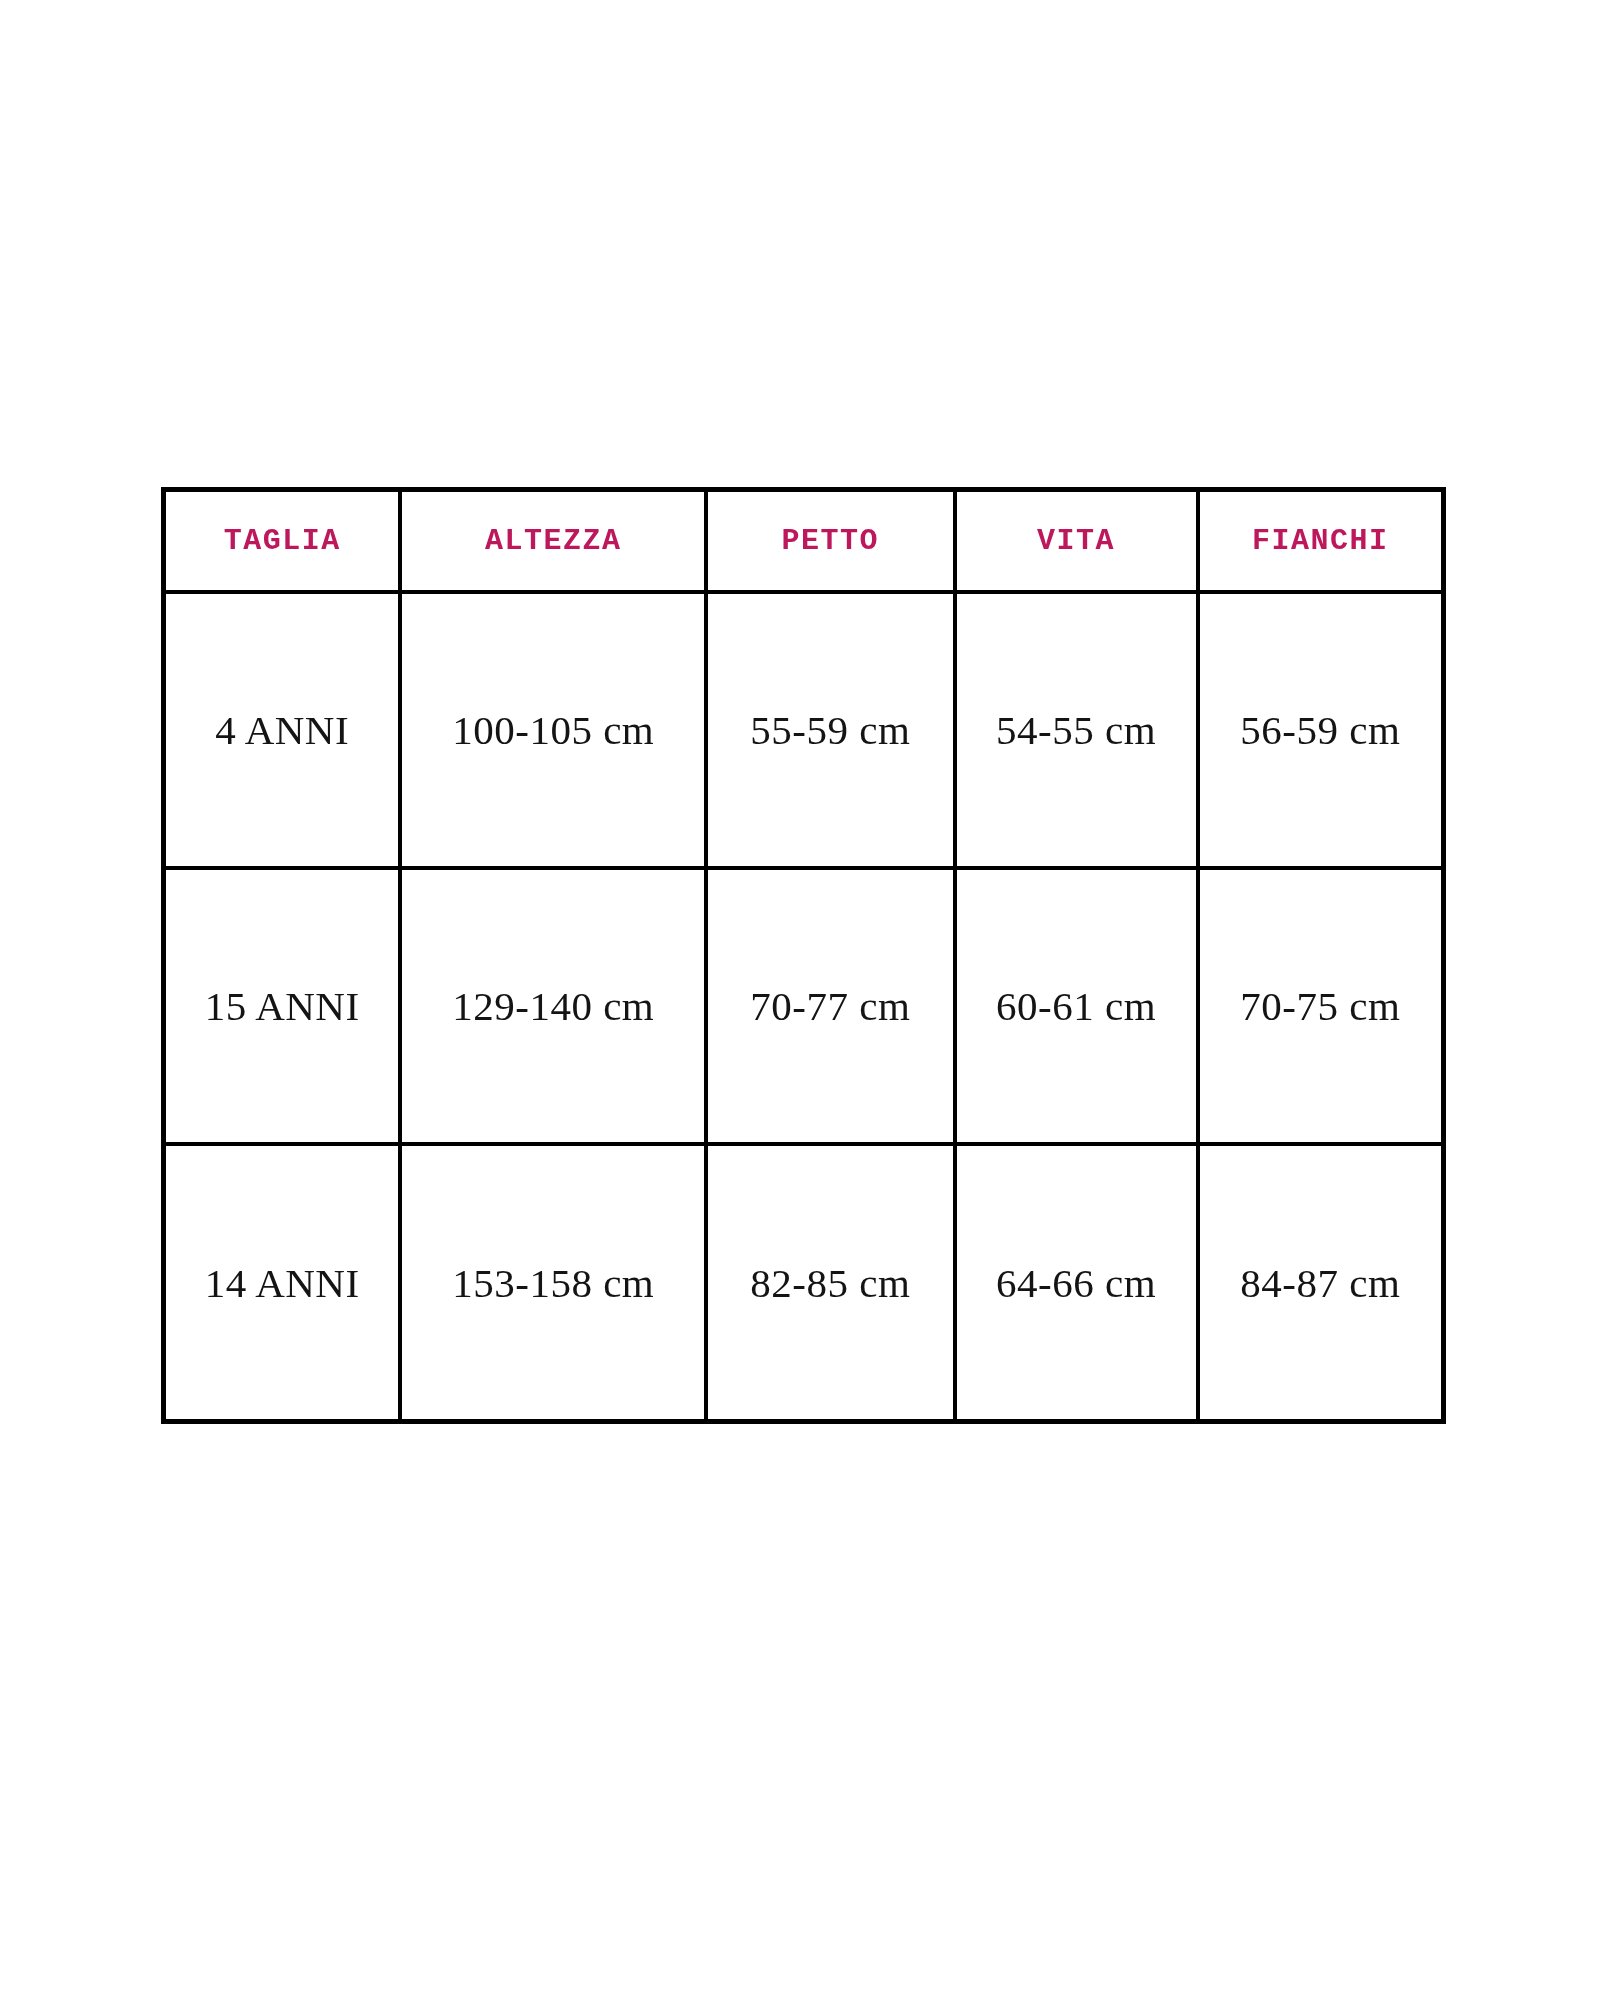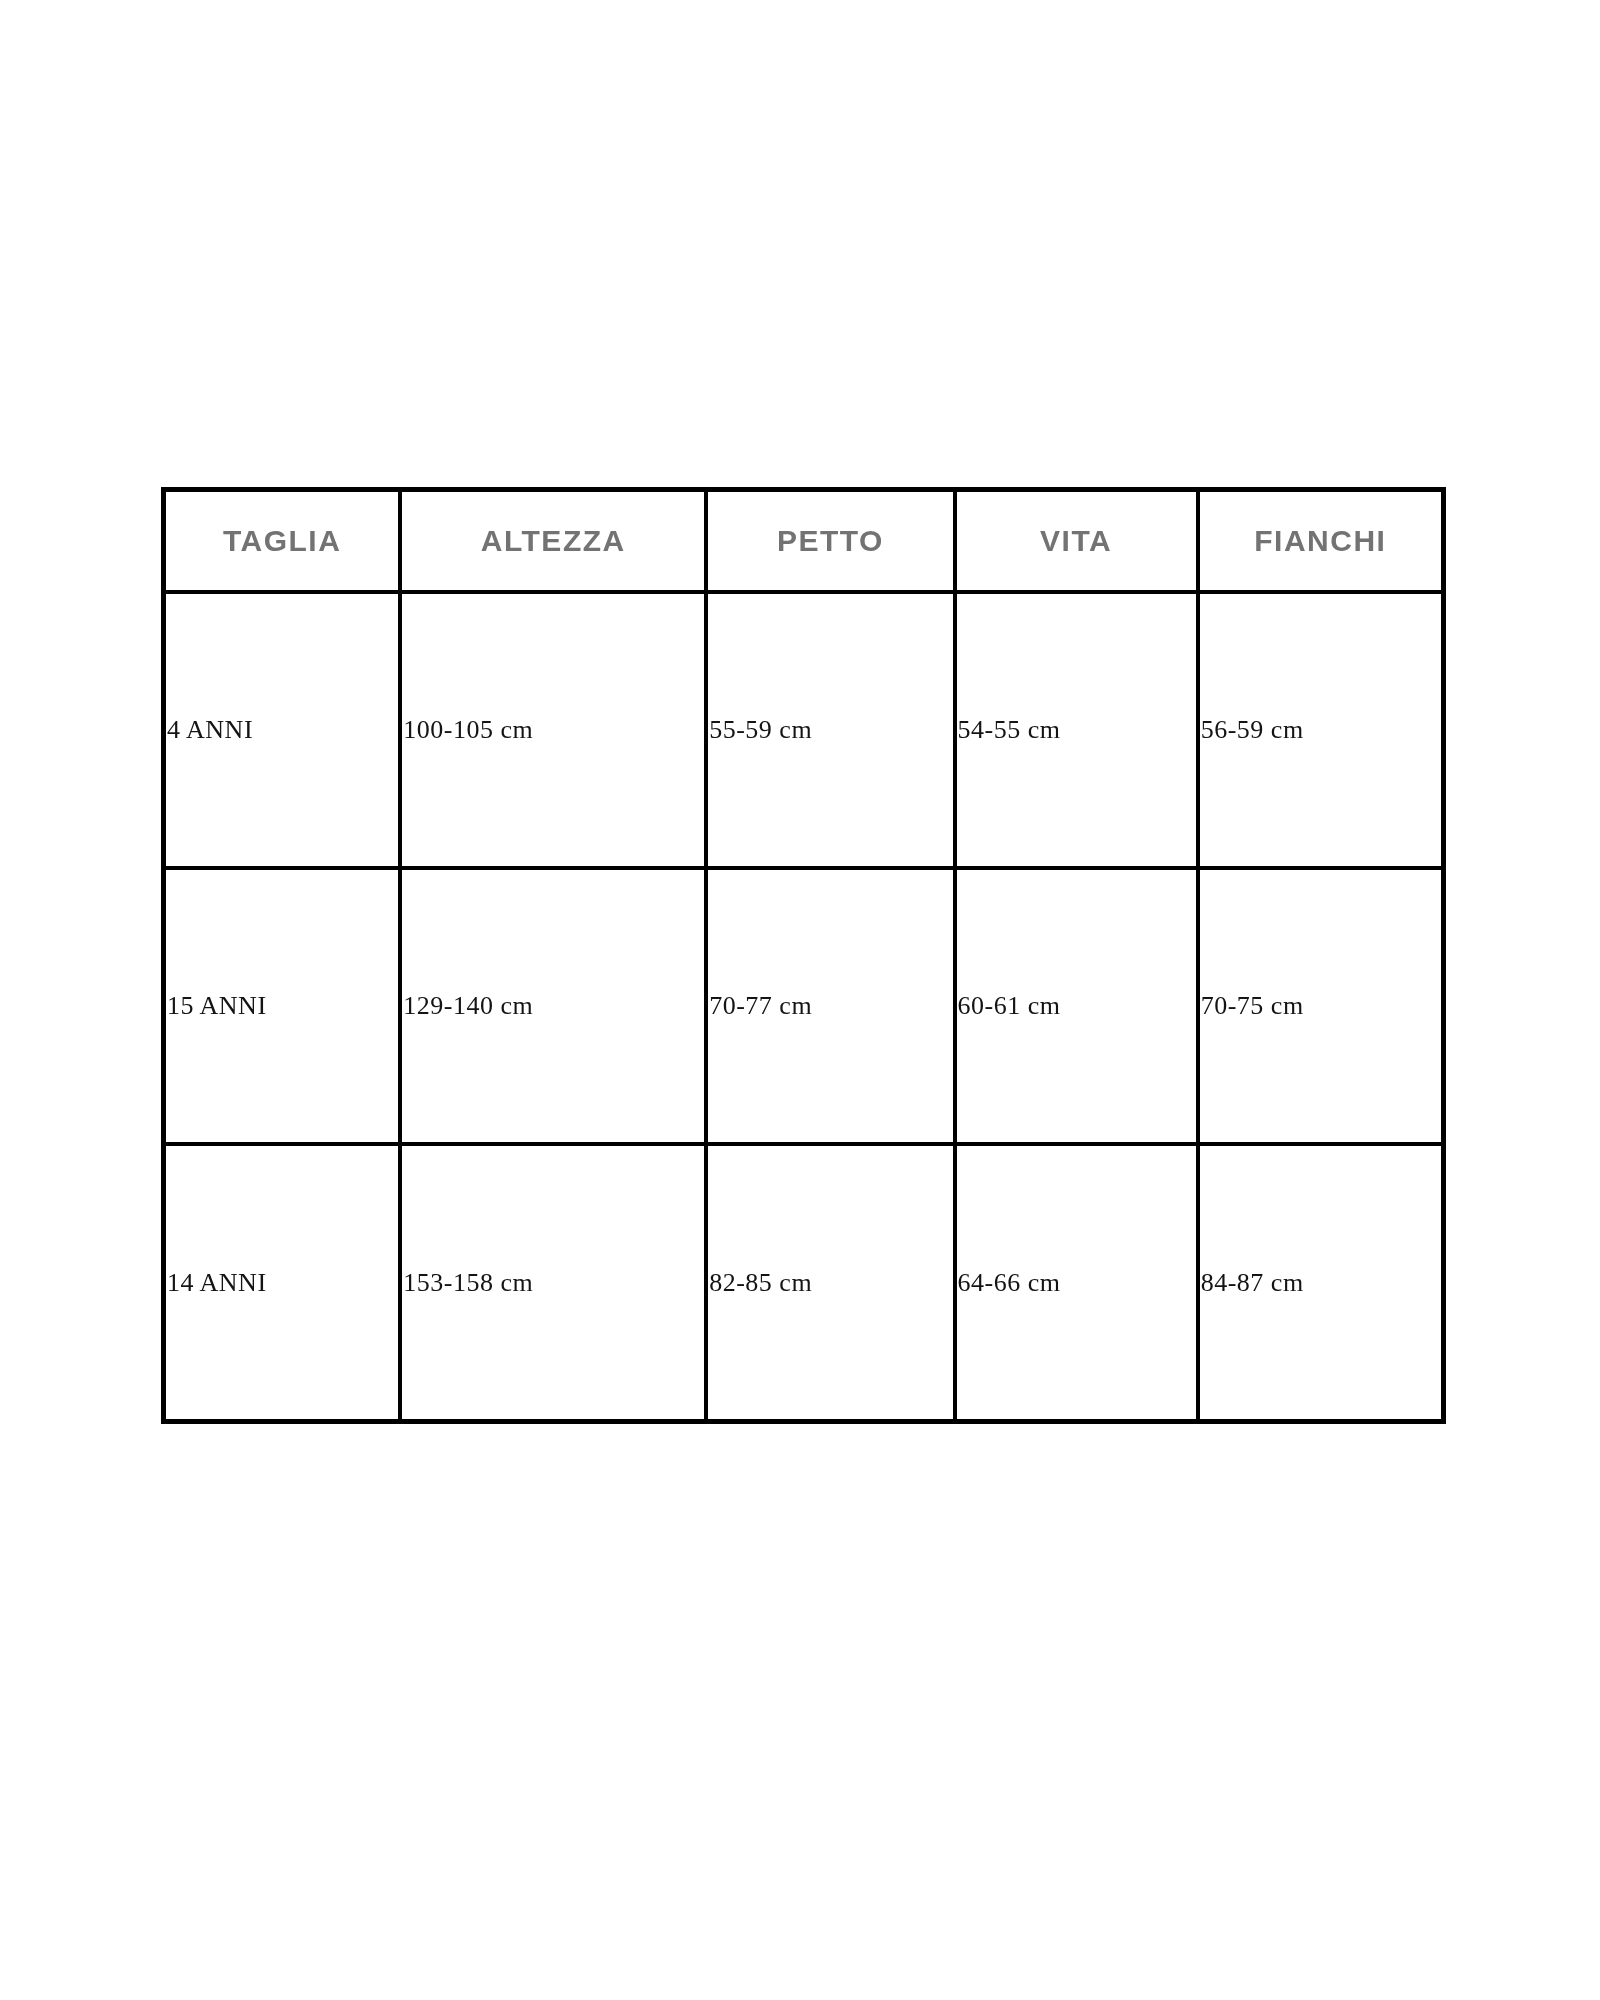--- a/index.html
+++ b/index.html
@@ -30,33 +30,34 @@
   }
   table.size-table, 
   table.size-table th, 
   table.size-table td {
     border: 4px solid #000000;
   }
   table.size-table {
     border-width: 5px;
   }
   table.size-table th {
-    font-family: Liberation Sans, sans-serif;
+    font-family: Liberation Mono, monospace;
     font-weight: 700;
     font-size: 30px;
     letter-spacing: 1.5px;
     text-align: center;
     vertical-align: middle;
     height: 96px;
-    color: #737373;
+    color: #be185d;
   }
   table.size-table td {
     font-family: "Liberation Serif", serif;
-    font-size: 26px;
+    font-size: 41px;
     letter-spacing: 0.5px;
+    text-align: center;
     vertical-align: middle;
     height: 120px;
     color: #141414;
   }
   col.c-taglia  { width: 18.5%; }
   col.c-altezza { width: 23.9%; }
   col.c-petto   { width: 19.4%; }
   col.c-vita    { width: 19.0%; }
   col.c-fianchi { width: 19.2%; }
 </style>

